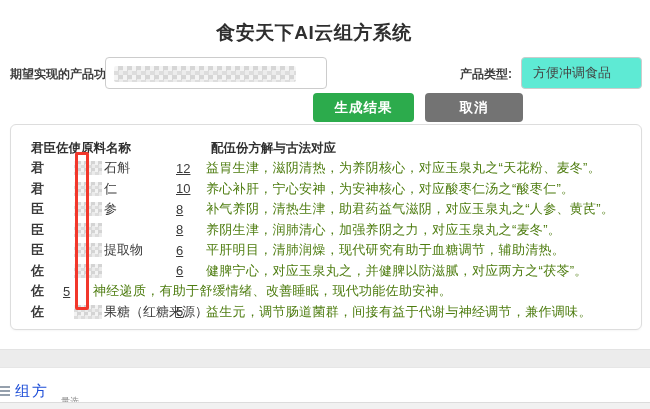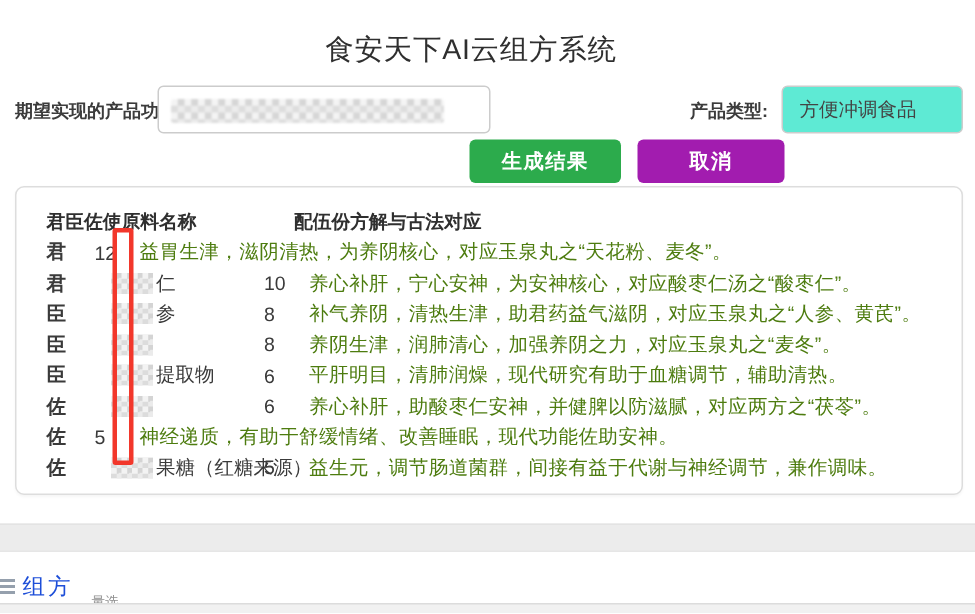--- a/index.html
+++ b/index.html
@@ -6,21 +6,21 @@
   html,body { background:#fff; }
   body { font-family:"Liberation Sans","DejaVu Sans",sans-serif; color:#333; }
   .screen {
     position:relative; width:650px; height:409px;
     background:#fff; overflow:hidden;
   }
   
   .page-title {
     position:absolute; top:20px; left:0; width:600px;
     text-align:center; text-indent:28px;
-    font-size:19px; font-weight:normal; color:#2f2f2f;
+    font-size:19px; font-weight:bold; color:#2f2f2f;
     letter-spacing:0.5px;
   }
   
   .form-label {
     position:absolute; font-size:12px; font-weight:bold; color:#3c3c3c;
   }
   .lbl-function { top:66px; left:10px; }
   .lbl-type { top:66px; left:460px; }
   .input-box {
     position:absolute; top:57px; left:105px; width:222px; height:32px;
@@ -39,42 +39,42 @@
     font-size:13px; color:#444; line-height:30px; padding-left:11px;
     white-space:nowrap; overflow:hidden;
   }
   
   .btn {
     position:absolute; top:93px; height:29px; border:none; border-radius:4px;
     color:#fff; font-size:13.5px; font-weight:bold; letter-spacing:1px;
     font-family:inherit; cursor:pointer; text-align:center; line-height:29px;
   }
   .btn-generate { left:313px; width:101px; background:#2cab4c; }
-  .btn-cancel  { left:425px; width:98px;  background:#a21caf; }
+  .btn-cancel  { left:425px; width:98px;  background:#737373; }
   
   .card {
     position:absolute; top:124px; left:10px; width:632px; height:206px;
     background:#fff; border:1px solid #ddd; border-radius:6px;
     box-shadow:0 1px 2px rgba(0,0,0,0.04);
     padding-top:13px;
   }
   .thead { display:flex; height:20px; align-items:center; font-weight:bold; font-size:12.5px; color:#2f2f2f; }
   .thead .h1 { margin-left:20px; width:165px;font-family:Liberation Serif, serif; }
-  .thead .h2 { }
+  .thead .h2 { margin-left:15px; }
   .trow { display:flex; height:20.5px; align-items:center; font-size:13px; color:#3a3a3a; }
   .col-role { margin-left:20px; width:32px; font-weight:bold; flex:none; }
   .col-name { width:113px; flex:none; display:flex; align-items:center; white-space:nowrap; }
   .name-redaction {
     display:inline-block; margin-left:11px; margin-right:2px;
     width:28px; height:14px; flex:none;
     background-image:conic-gradient(#d4d4d4 25%, #ebebeb 25% 50%, #dcdcdc 50% 75%, #f3f3f3 75%);
     background-size:7px 7px;
     filter:blur(0.4px);
   }
-  .col-ratio { width:30px; flex:none; }
+  .col-ratio { width:30px; flex:none;text-decoration:underline; }
   .col-desc { flex:1; letter-spacing:0.3px; white-space:nowrap; overflow:hidden; color:#4d7c0f; }
   
   .annotation-box {
     position:absolute; top:152px; left:75px; width:14px; height:158px;
     border:3px solid #f2372b; border-radius:2px;
     pointer-events:none;
   }
   
   .footer-band {
     position:absolute; top:349px; left:0; width:650px; height:19px;
@@ -123,20 +123,24 @@
   <button class="btn btn-cancel">取消</button>
 
   <div class="card">
     <div class="thead">
       <span class="h1">君臣佐使原料名称</span>
       <span class="h2">配伍份方解与古法对应</span>
     </div>
 
     <div class="trow">
       <span class="col-role">君</span>
+      <span class="col-name">
+          <span class="name-redaction"></span>
+          <span>石斛</span>
+        </span>
       <span class="col-ratio">12</span>
       <span class="col-desc">益胃生津，滋阴清热，为养阴核心，对应玉泉丸之“天花粉、麦冬”。</span>
     </div>
     <div class="trow">
       <span class="col-role">君</span>
       <span class="col-name">
           <span class="name-redaction"></span>
           <span>仁</span>
         </span>
       <span class="col-ratio">10</span>
@@ -169,21 +173,21 @@
       <span class="col-ratio">6</span>
       <span class="col-desc">平肝明目，清肺润燥，现代研究有助于血糖调节，辅助清热。</span>
     </div>
     <div class="trow">
       <span class="col-role">佐</span>
       <span class="col-name">
           <span class="name-redaction"></span>
           <span></span>
         </span>
       <span class="col-ratio">6</span>
-      <span class="col-desc">养心补肝，助酸枣仁安神，并健脾以防滋腻，对应两方之“茯苓”。</span>
+      <span class="col-desc">健脾宁心，对应玉泉丸之，并健脾以防滋腻，对应两方之“茯苓”。</span>
     </div>
     <div class="trow">
       <span class="col-role">佐</span>
       <span class="col-ratio">5</span>
       <span class="col-desc">神经递质，有助于舒缓情绪、改善睡眠，现代功能佐助安神。</span>
     </div>
     <div class="trow">
       <span class="col-role">佐</span>
       <span class="col-name">
           <span class="name-redaction"></span>

